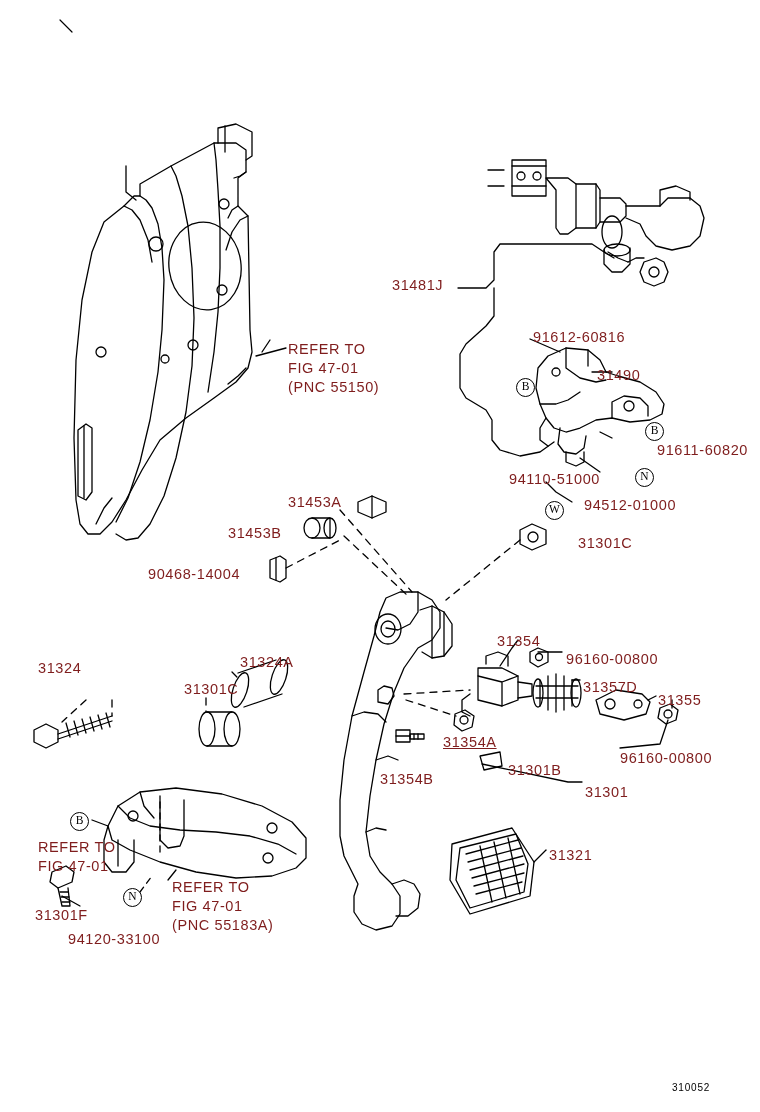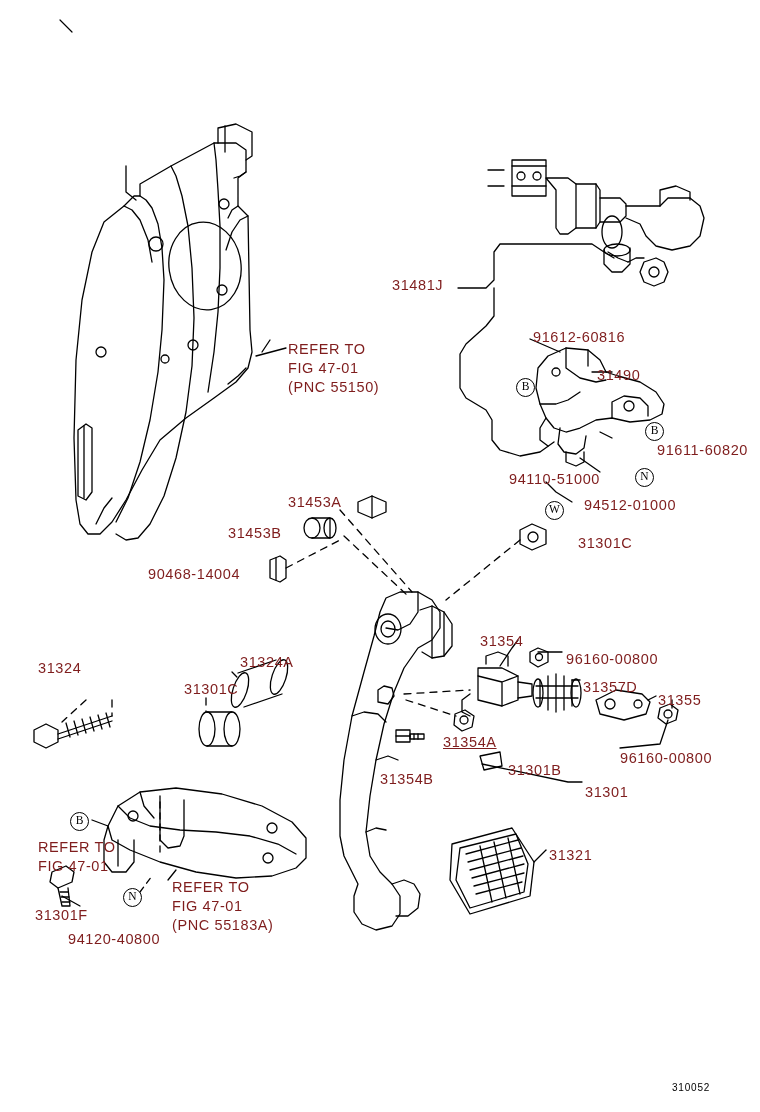--- a/index.html
+++ b/index.html
@@ -301,40 +301,40 @@
   <div class="lbl" style="left:597px; top:368px;">31490</div>
   <div class="lbl" style="left:618px; top:443px;margin-left:39px;">91611-60820</div>
   <div class="lbl" style="left:509px; top:472px;">94110-51000</div>
   <div class="lbl" style="left:584px; top:498px;">94512-01000</div>
 
   <div class="lbl" style="left:288px; top:495px;">31453A</div>
   <div class="lbl" style="left:228px; top:526px;">31453B</div>
   <div class="lbl" style="left:148px; top:567px;">90468-14004</div>
   <div class="lbl" style="left:578px; top:536px;">31301C</div>
 
-  <div class="lbl" style="left:480px; top:634px;">31354</div>
+  <div class="lbl" style="left:497px; top:634px;">31354</div>
   <div class="lbl" style="left:566px; top:652px;">96160-00800</div>
   <div class="lbl" style="left:583px; top:680px;">31357D</div>
   <div class="lbl" style="left:658px; top:693px;">31355</div>
   <div class="lbl" style="left:620px; top:751px;">96160-00800</div>
 
   <div class="lbl" style="left:240px; top:655px;">31324A</div>
   <div class="lbl" style="left:184px; top:682px;">31301C</div>
   <div class="lbl" style="left:38px; top:661px;">31324</div>
 
   <div class="lbl" style="left:443px; top:735px;text-decoration:underline;">31354A</div>
   <div class="lbl" style="left:380px; top:772px;">31354B</div>
   <div class="lbl" style="left:508px; top:763px;">31301B</div>
   <div class="lbl" style="left:585px; top:785px;">31301</div>
   <div class="lbl" style="left:549px; top:848px;">31321</div>
 
   <div class="lbl multi" style="left:38px; top:838px;">REFER TO<br>FIG 47-01</div>
   <div class="lbl multi" style="left:172px; top:878px;">REFER TO<br>FIG 47-01<br>(PNC 55183A)</div>
   <div class="lbl" style="left:35px; top:908px;">31301F</div>
-  <div class="lbl" style="left:68px; top:932px;">94120-40800</div>
+  <div class="lbl" style="left:68px; top:932px;">94120-33100</div>
 
   <div class="circ" style="left:516px; top:378px;">B</div>
   <div class="circ" style="left:645px; top:422px;">B</div>
   <div class="circ" style="left:635px; top:468px;">N</div>
   <div class="circ" style="left:545px; top:501px;">W</div>
   <div class="circ" style="left:70px; top:812px;">B</div>
   <div class="circ" style="left:123px; top:888px;">N</div>
 
   <div class="fig-id" style="left:672px; top:1082px;">310052</div>
 

